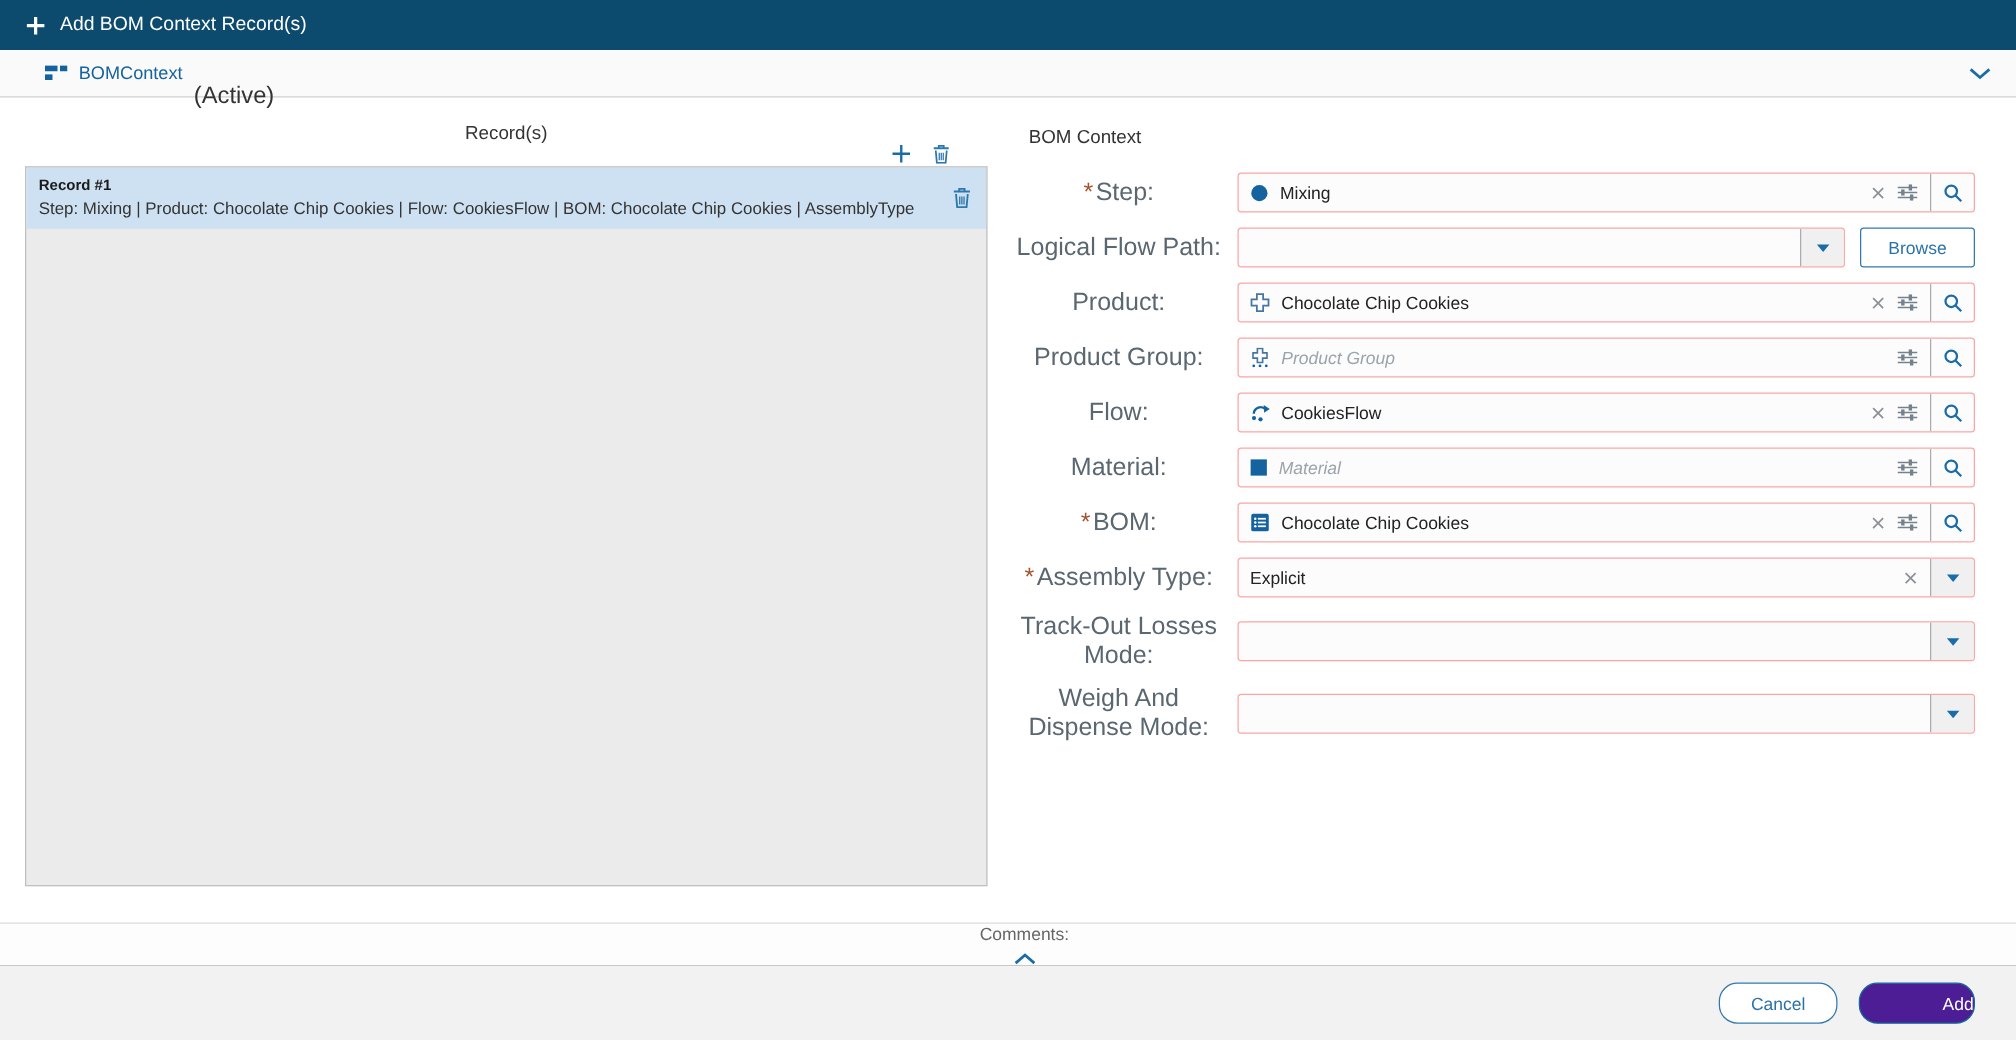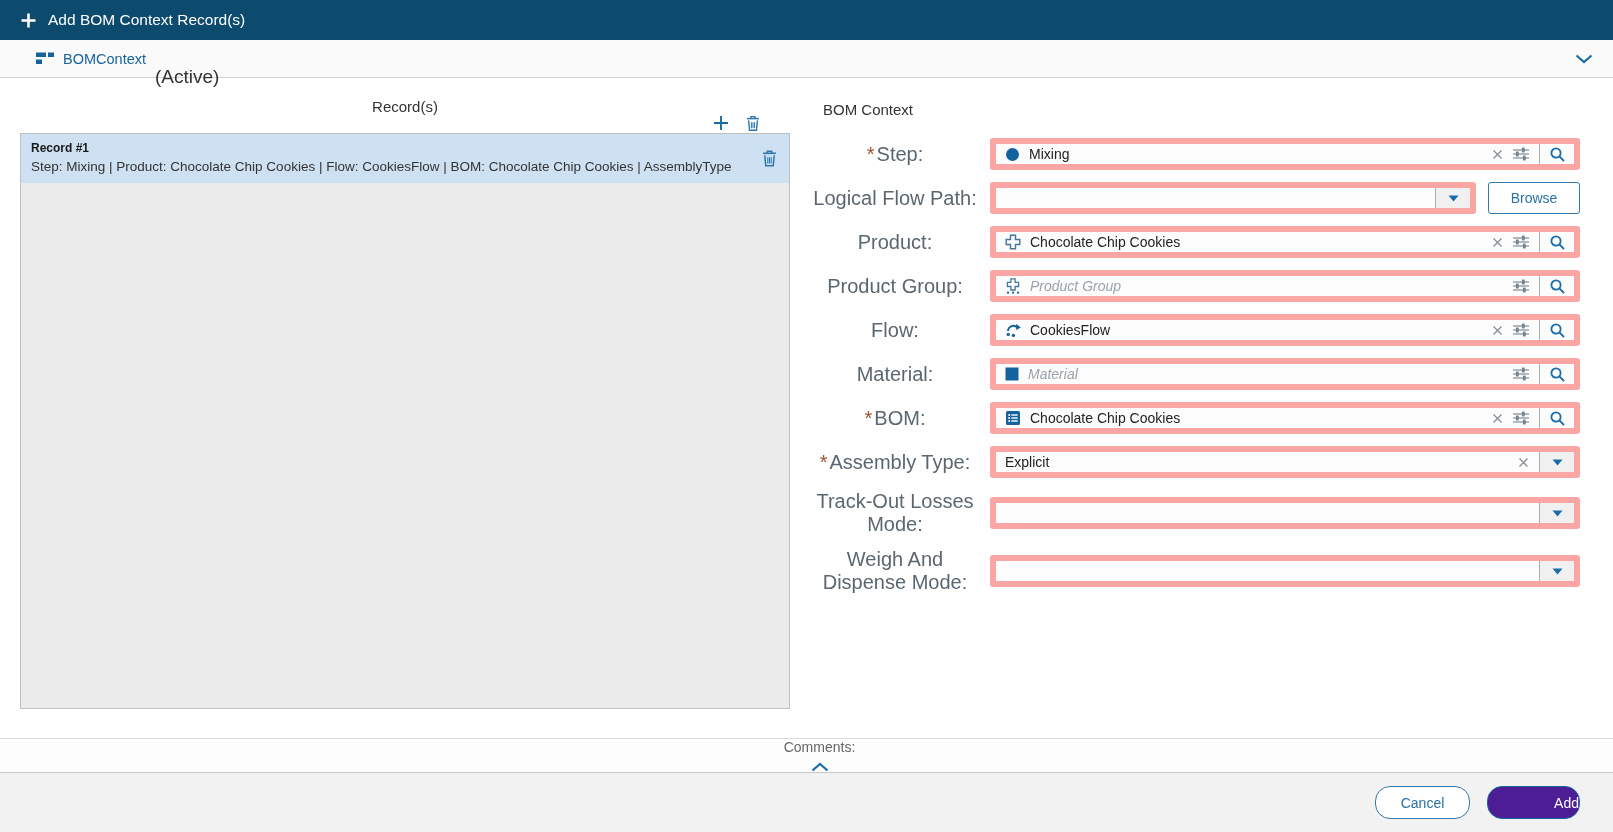--- a/index.html
+++ b/index.html
@@ -28,21 +28,21 @@
   .record-item { background:#cee1f2; display:flex; align-items:center; padding:5px 12px 6px 10px; }
   .record-text { flex:1; min-width:0; }
   .record-name { font-size:12px; font-weight:bold; color:#1a1a1a; line-height:1.5; }
   .record-details { font-size:13.5px; color:#333; line-height:1.5; white-space:nowrap; }
   
   .form-panel { width:770px; }
   .form-title { font-size:15px; color:#333; margin:3px 0 20px 13px; }
   .form-row { display:flex; align-items:center; margin-bottom:12px; }
   .row-label { width:180px; text-align:center; padding-right:10px; color:#5b6770; font-size:20px; flex:none; }
   .req-star { color:#a5502d; margin-right:2px; }
-  .control { flex:1; height:32px; border:6px solid #fca5a5; border-radius:3px; background:#fcfcfc;
+  .control { flex:1; height:32px; border:1px solid #fca5a5; border-radius:3px; background:#fcfcfc;
     display:flex; align-items:stretch; overflow:hidden; }
   .ctl-main { flex:1; display:flex; align-items:center; padding:0 9px; gap:9px; min-width:0; }
   .ctl-value { font-size:14px; color:#222; white-space:nowrap; }
   .ctl-placeholder { font-size:14px; color:#9ba3ab; font-style:italic; white-space:nowrap; }
   .ctl-actions { display:flex; align-items:center; gap:10px; padding:0 10px; }
   .ctl-seg { width:35px; flex:none; border-left:1px solid #a9adb2; display:flex;
     align-items:center; justify-content:center; cursor:pointer; }
   .ctl-seg.dd { background:#f0f0f0; }
   .ctl-icon { display:inline-flex; align-items:center; }
   .browse-btn { width:92px; height:32px; margin-left:12px; background:#fff; border:1px solid #3279ae;

